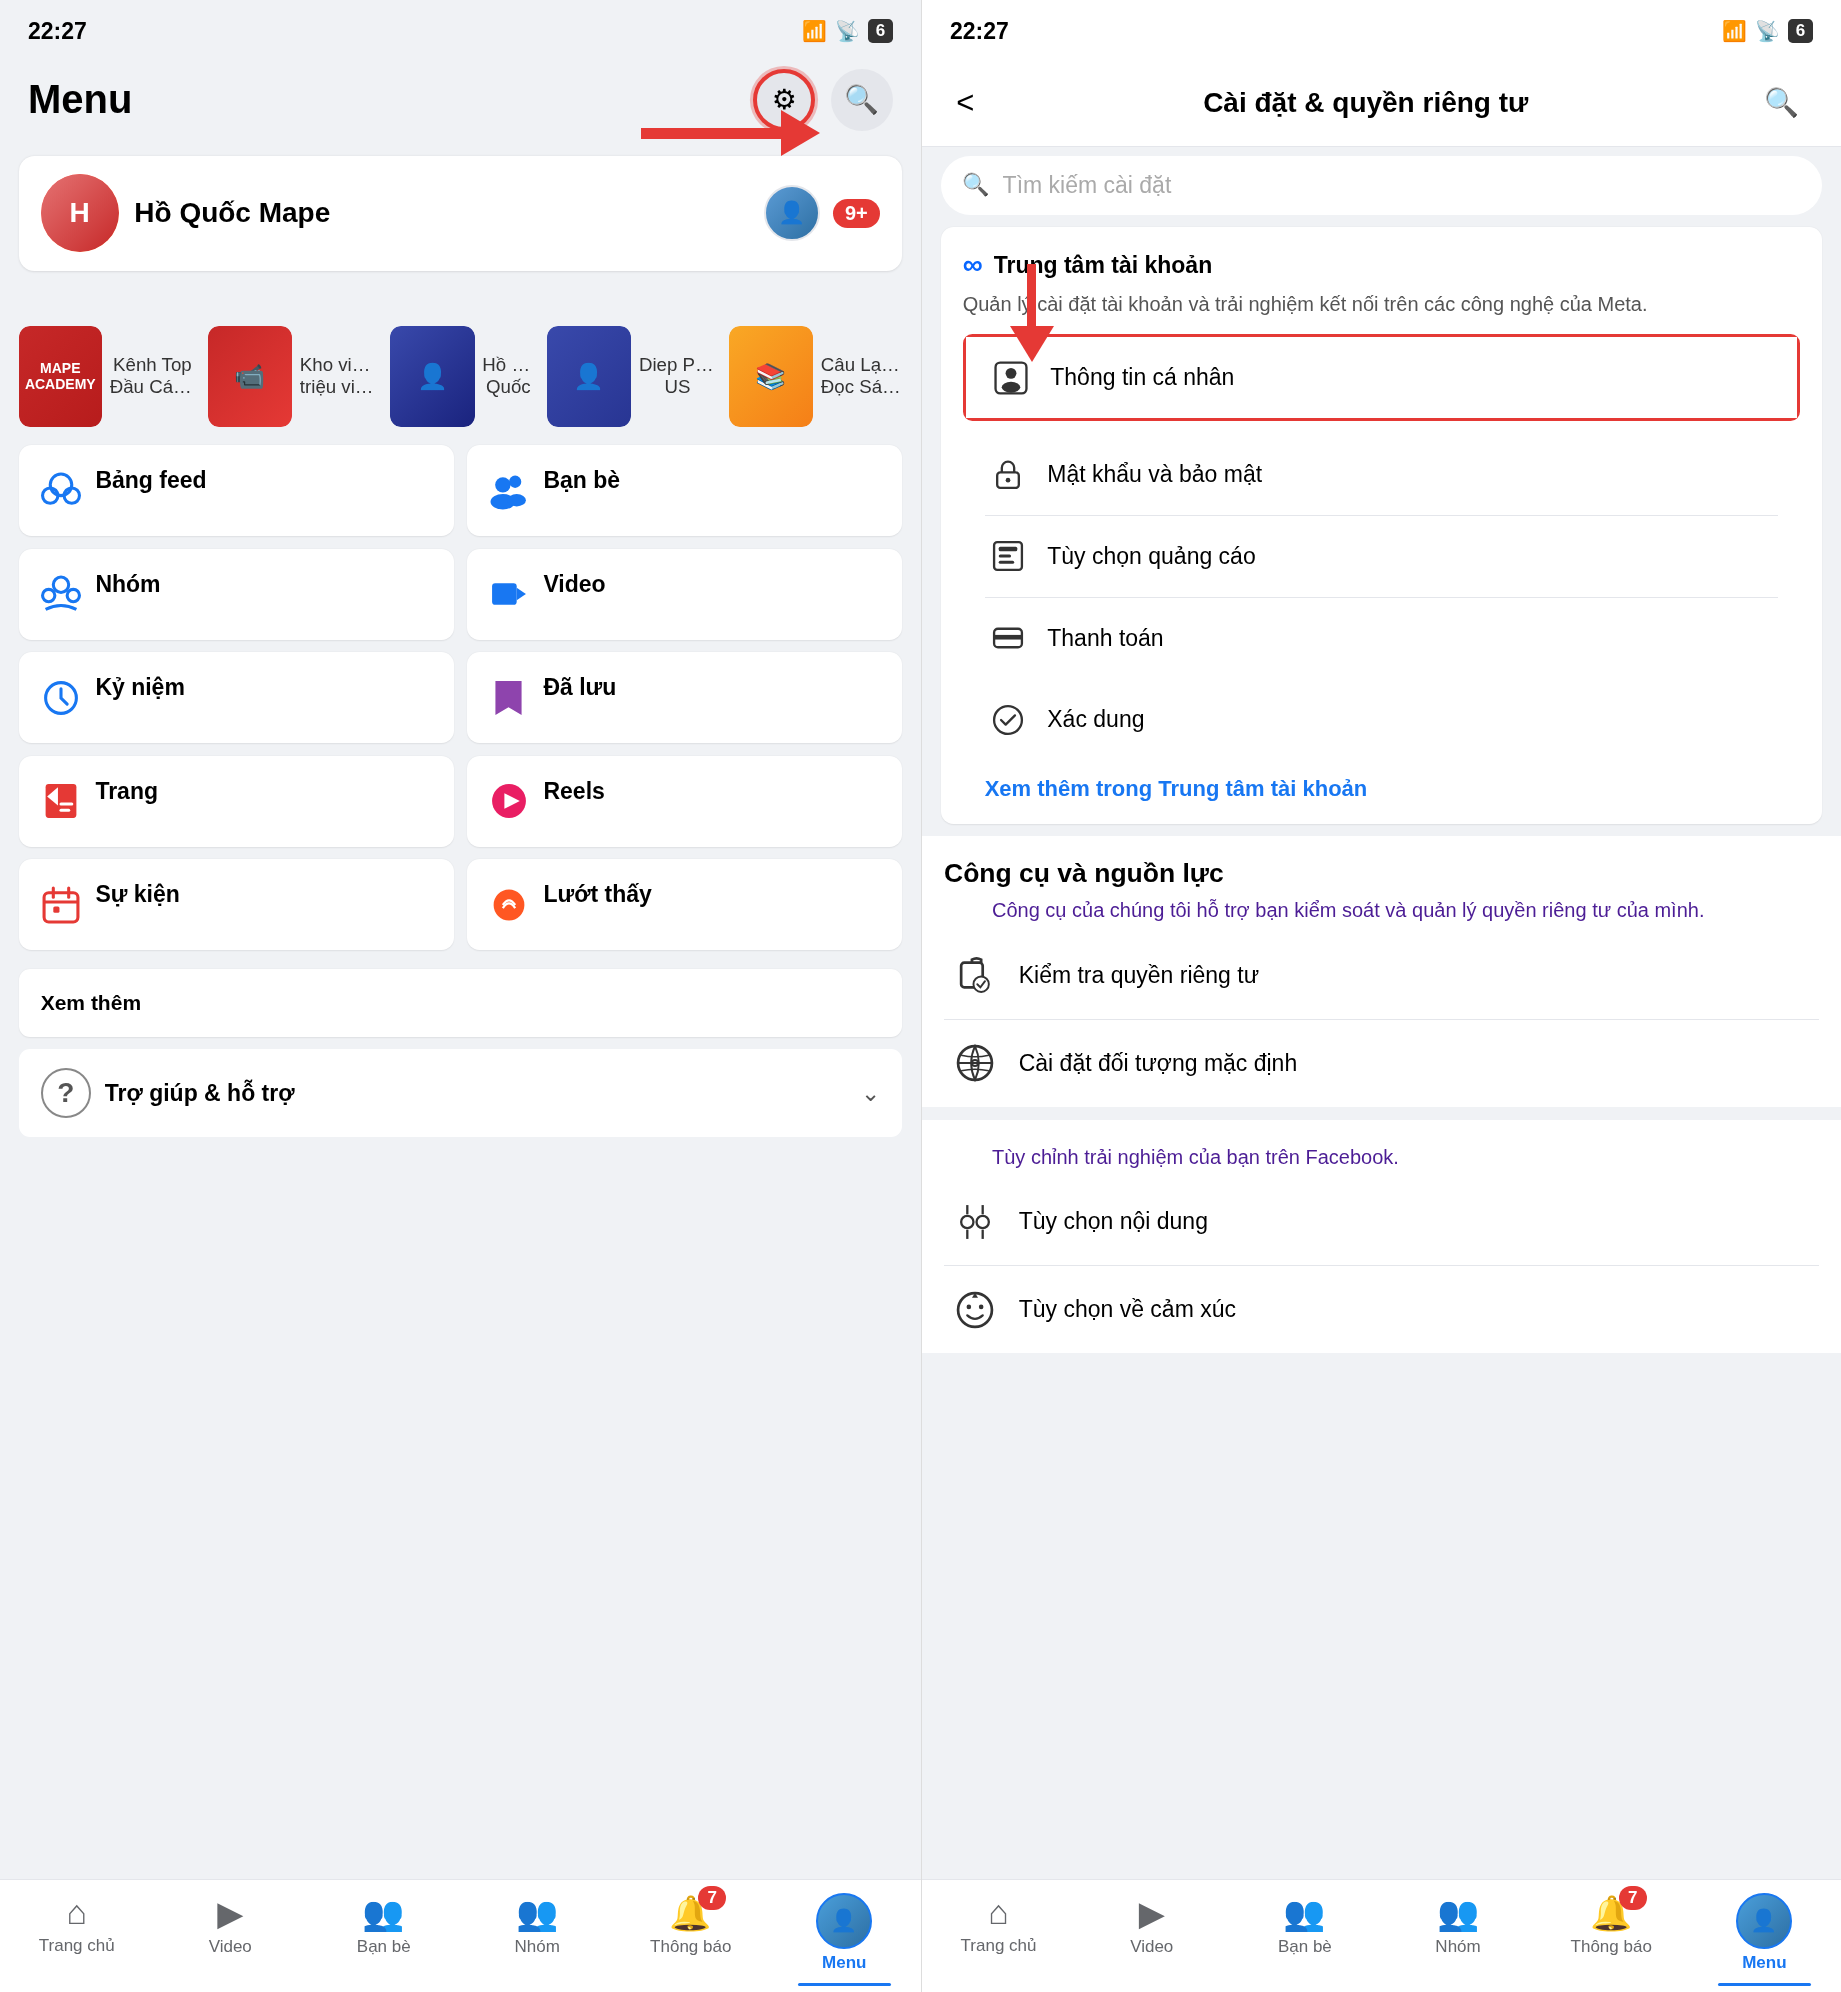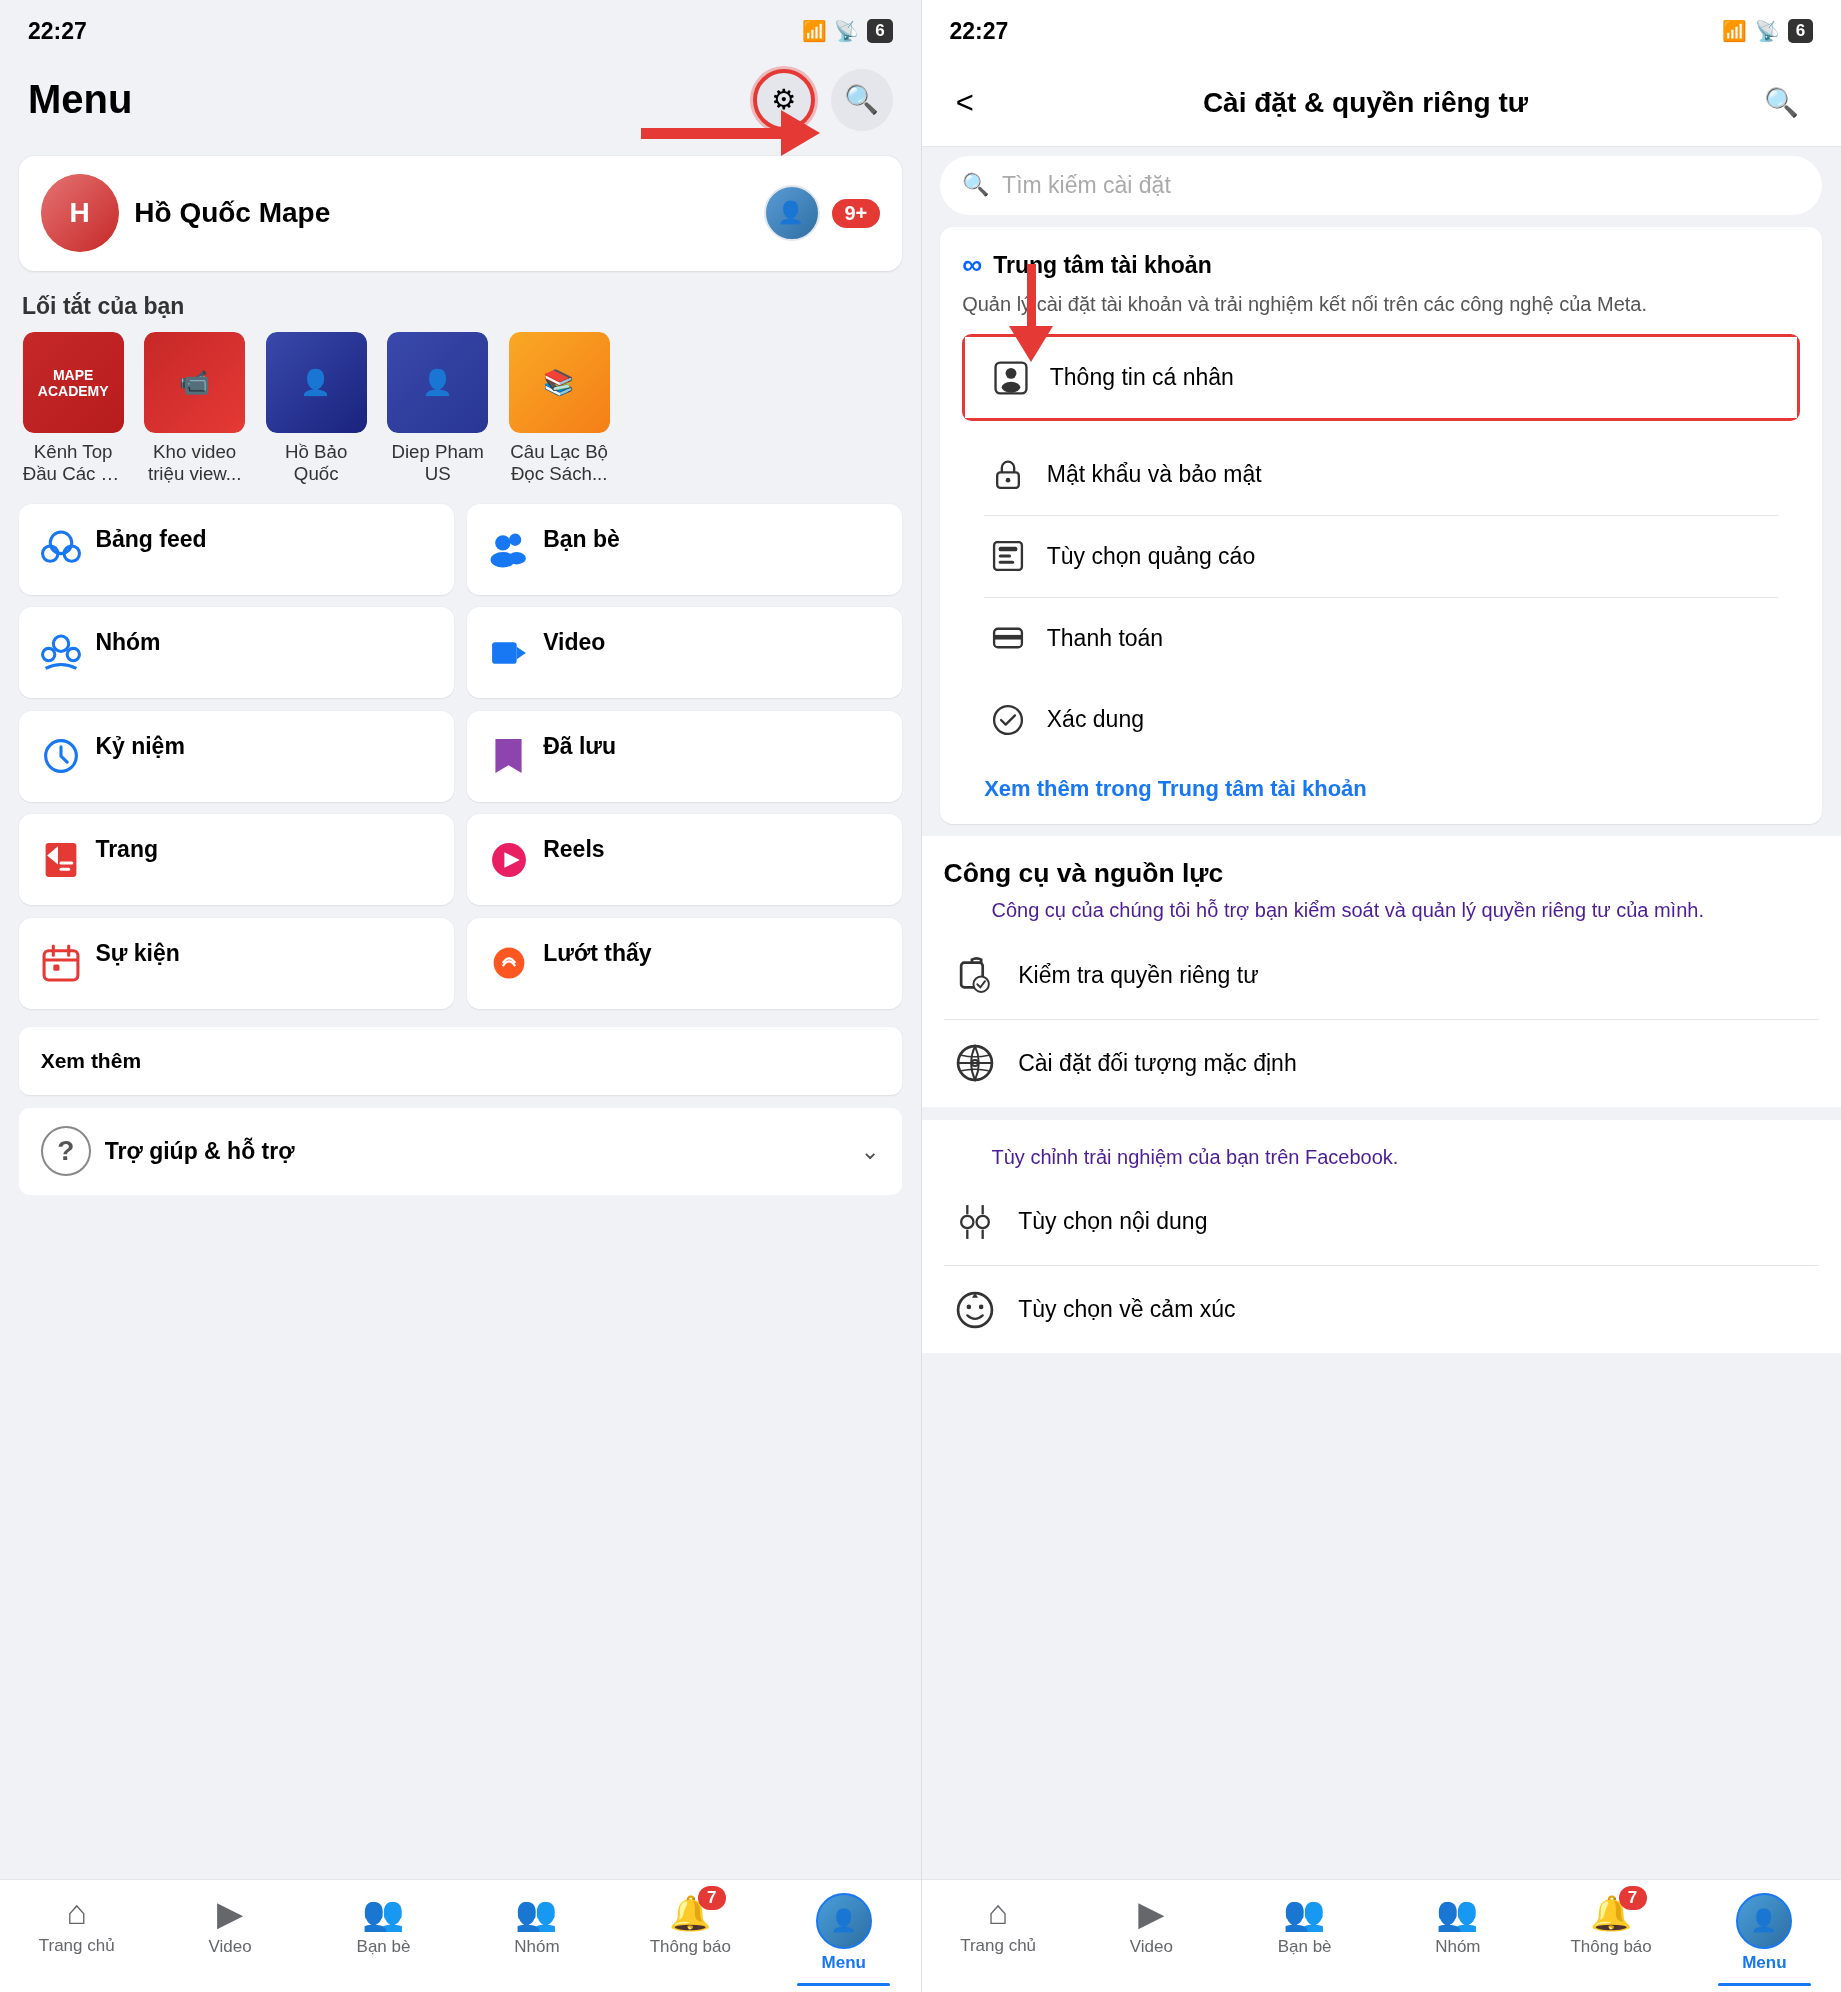--- a/index.html
+++ b/index.html
@@ -188,24 +188,24 @@
 
     
     .shortcuts-grid {
       display: flex;
       gap: 12.5px;
       padding: 6.2px 18.7px 12.5px;
       overflow-x: auto;
     }
     .shortcut-item {
       display: flex;
-      flex-direction: column;
       align-items: center;
       gap: 7.8px;
       min-width: 109px;
+      margin-top: 36px;
     }
     .shortcut-thumb {
       width: 101px;
       height: 101px;
       border-radius: 11px;
       overflow: hidden;
       position: relative;
     }
     .shortcut-thumb-inner {
       width: 100%;
@@ -555,21 +555,20 @@
         <span class="profile-name">Hồ Quốc Mape</span>
       </div>
       <div class="profile-right">
         <div class="small-avatar">
           <span>👤</span>
         </div>
         <div class="notification-badge">9+</div>
       </div>
     </div>
 
-    <div class="section-title">Lối tắt của bạn</div>
     <div class="shortcuts-grid">
       <div class="shortcut-item">
         <div class="shortcut-thumb">
           <div class="shortcut-thumb-inner" style="background: linear-gradient(135deg,#c62828,#b71c1c); font-size:14px; text-align:center; padding:6.2px;">MAPE<br>ACADEMY</div>
         </div>
         <span class="shortcut-label">Kênh Top<br>Đầu Các L...</span>
       </div>
       <div class="shortcut-item">
         <div class="shortcut-thumb">
           <div class="shortcut-thumb-inner" style="background: linear-gradient(135deg,#c62828,#e53935);">📹</div>

